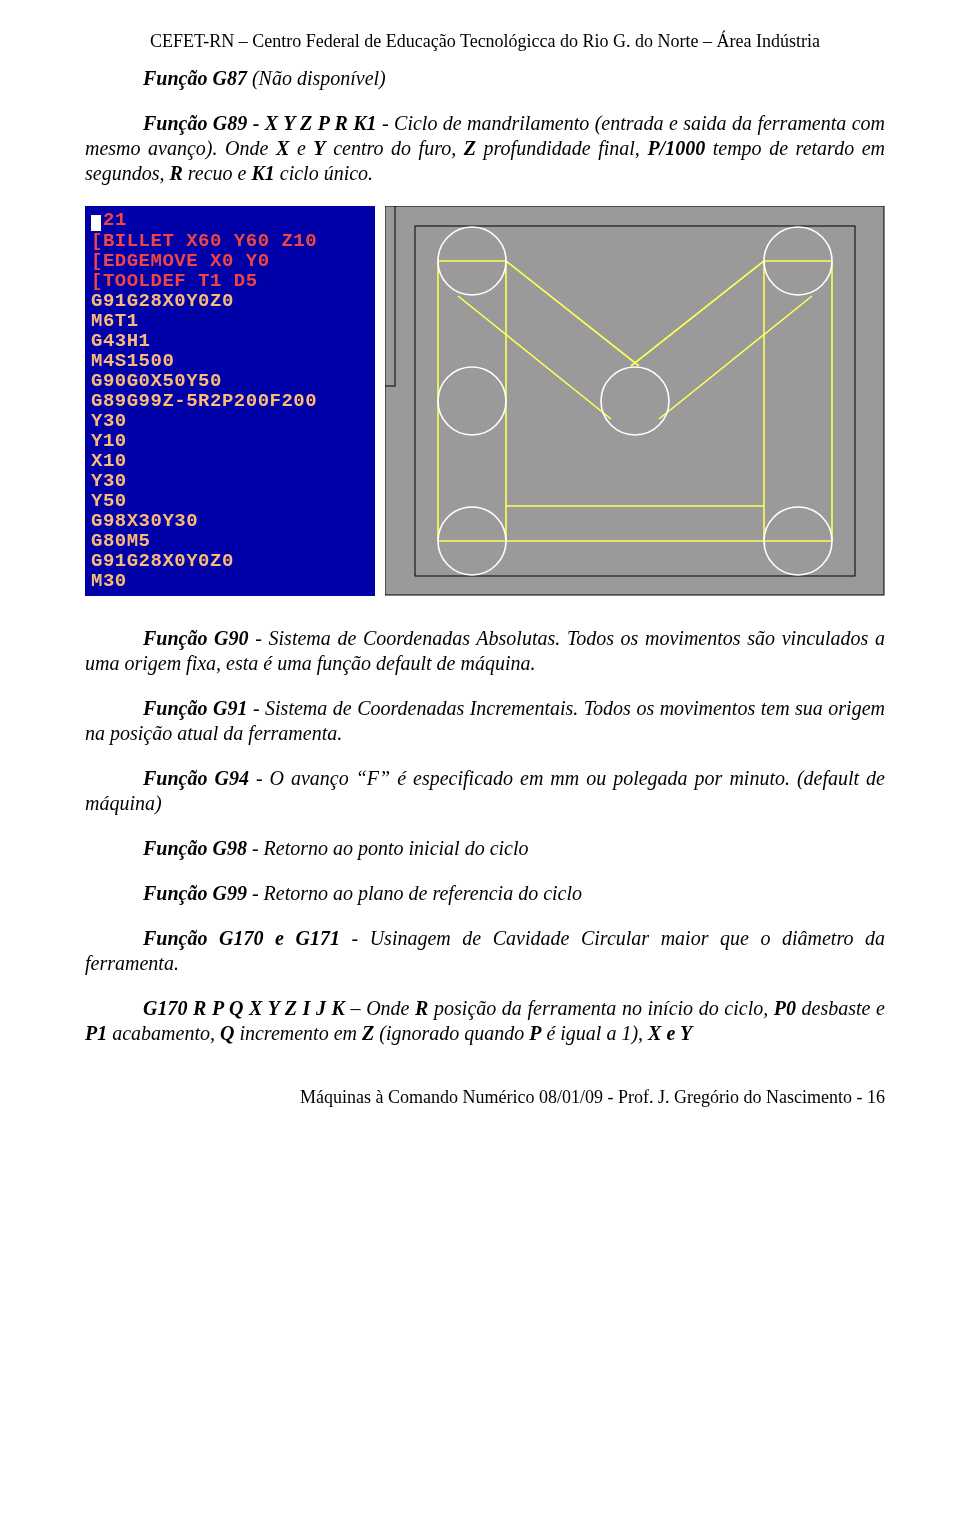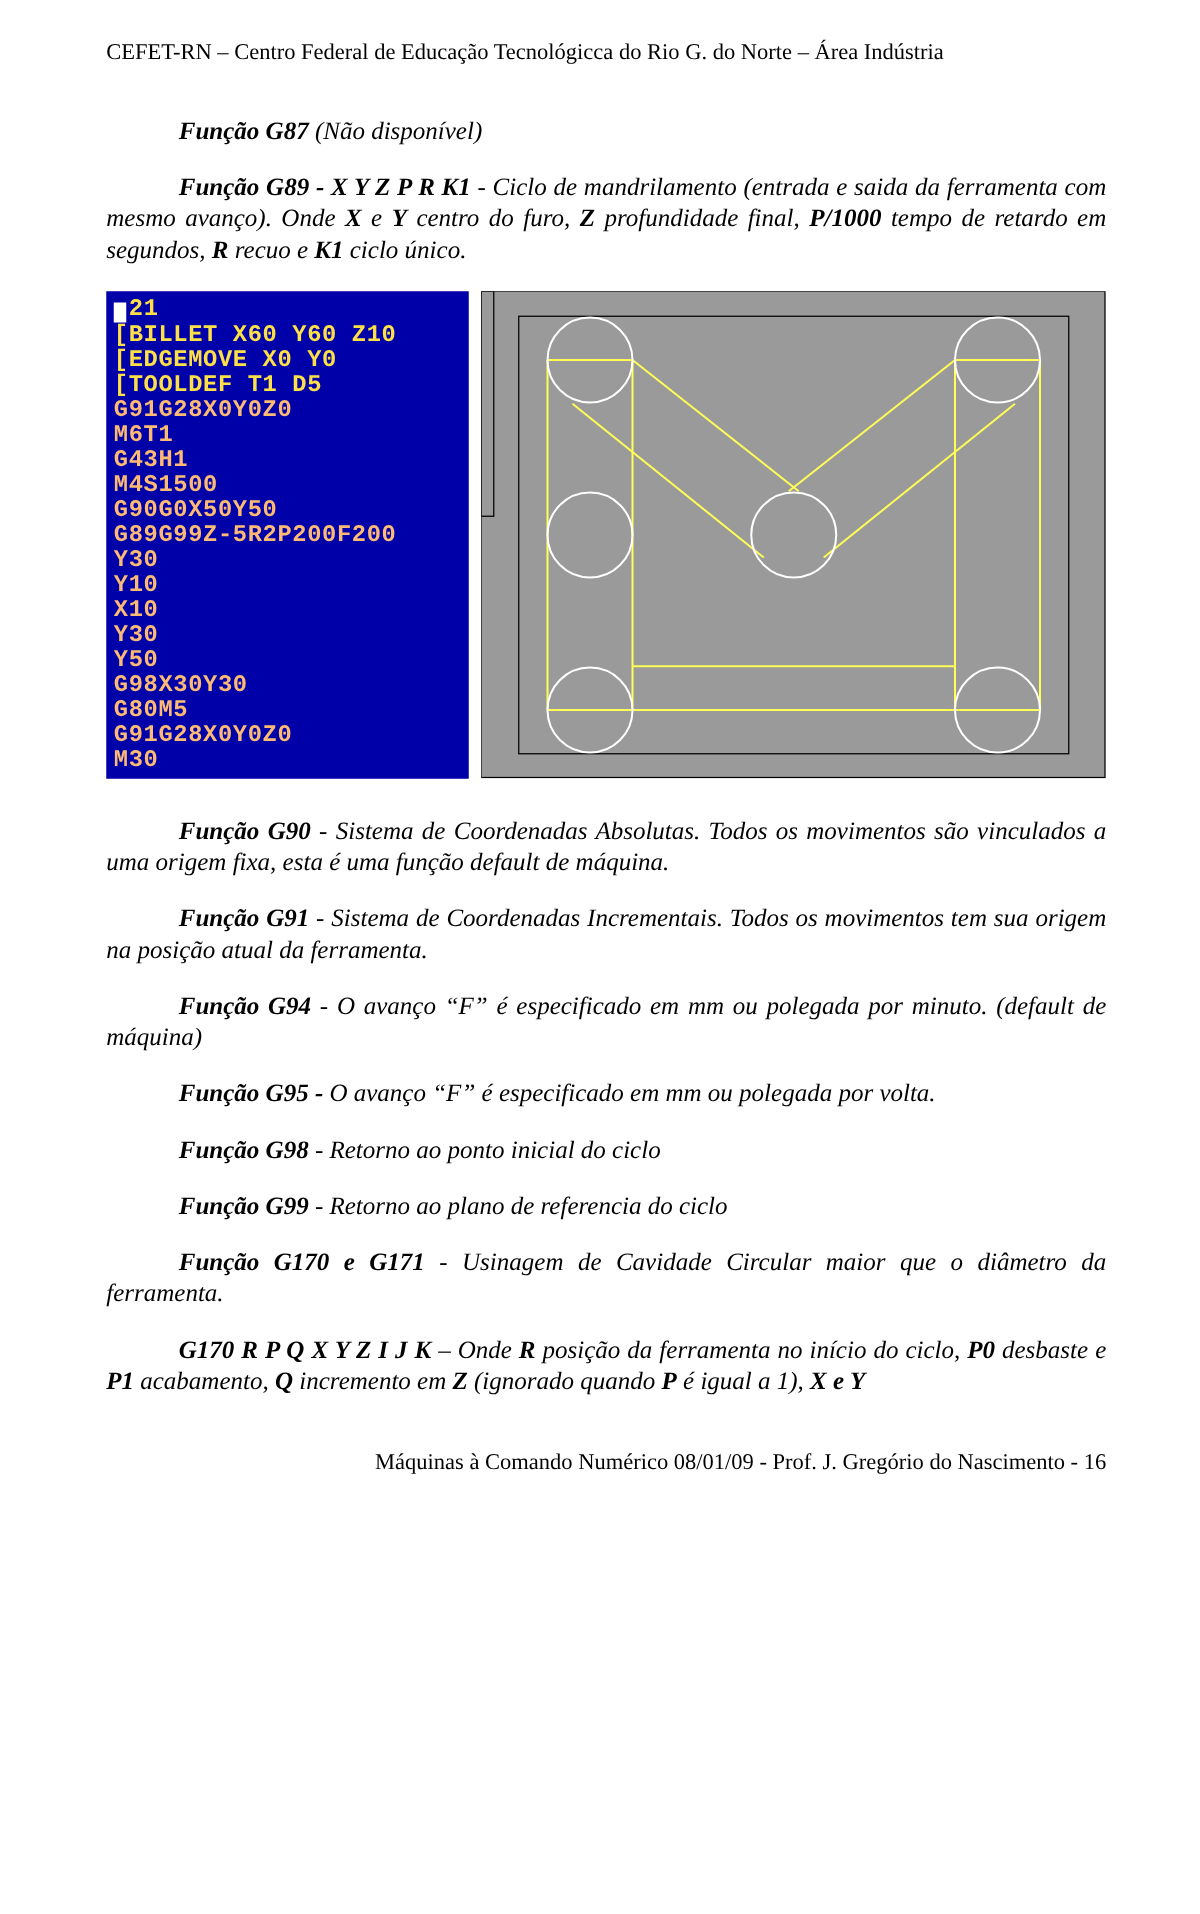--- a/index.html
+++ b/index.html
@@ -11,23 +11,23 @@
     }
     .page {
       width: 960px;
       margin: 0 auto;
       padding: 30px 75px 20px 85px;
       box-sizing: border-box;
       font-size: 20px;
       line-height: 1.25;
     }
     .header {
-      text-align: left;
+      text-align: center;
       font-size: 18px;
-      margin-bottom: 40px;
+      margin-bottom: 13px;
     }
     .para {
       text-align: justify;
       margin: 0 0 20px 0;
       font-style: italic;
     }
     .indent {
       text-indent: 58px;
     }
     .b { font-weight: bold; }
@@ -43,21 +43,21 @@
       background: #0000a8;
       padding: 4px 6px 4px 6px;
       box-sizing: border-box;
       font-family: "Courier New", monospace;
       font-weight: bold;
       font-size: 19px;
       line-height: 20px;
       letter-spacing: 0.5px;
     }
     .codebox .ln { white-space: pre; }
-    .y { color: #fde047; }
+    .y { color: #ef4444; }
     .w { color: #fdba74; }
     .cursor {
       display: inline-block;
       width: 10px;
       height: 16px;
       background: #ffffff;
       vertical-align: text-bottom;
       margin-right: 2px;
     }
 
@@ -147,23 +147,20 @@
 
   <p class="para indent">
     <span class="b">Função G91</span><span> - Sistema de  Coordenadas  Incrementais. Todos  os movimentos tem sua origem na  posição atual da ferramenta.</span>
   </p>
 
 
   <p class="para indent">
     <span class="b">Função G94</span><span>  -   O avanço “F” é especificado em mm ou polegada por minuto. (default de máquina)</span>
   </p>
 
-  <p class="para indent">
-    <span class="b">Função G95 - </span><span>O  avanço “F” é especificado em  mm ou polegada por volta.</span>
-  </p>
 
   <p class="para indent">
     <span class="b">Função G98</span><span> - Retorno ao ponto inicial do  ciclo</span>
   </p>
 
   <p class="para indent">
     <span class="b">Função G99</span><span> -  Retorno ao plano de referencia do ciclo</span>
   </p>
 
   <p class="para indent">

